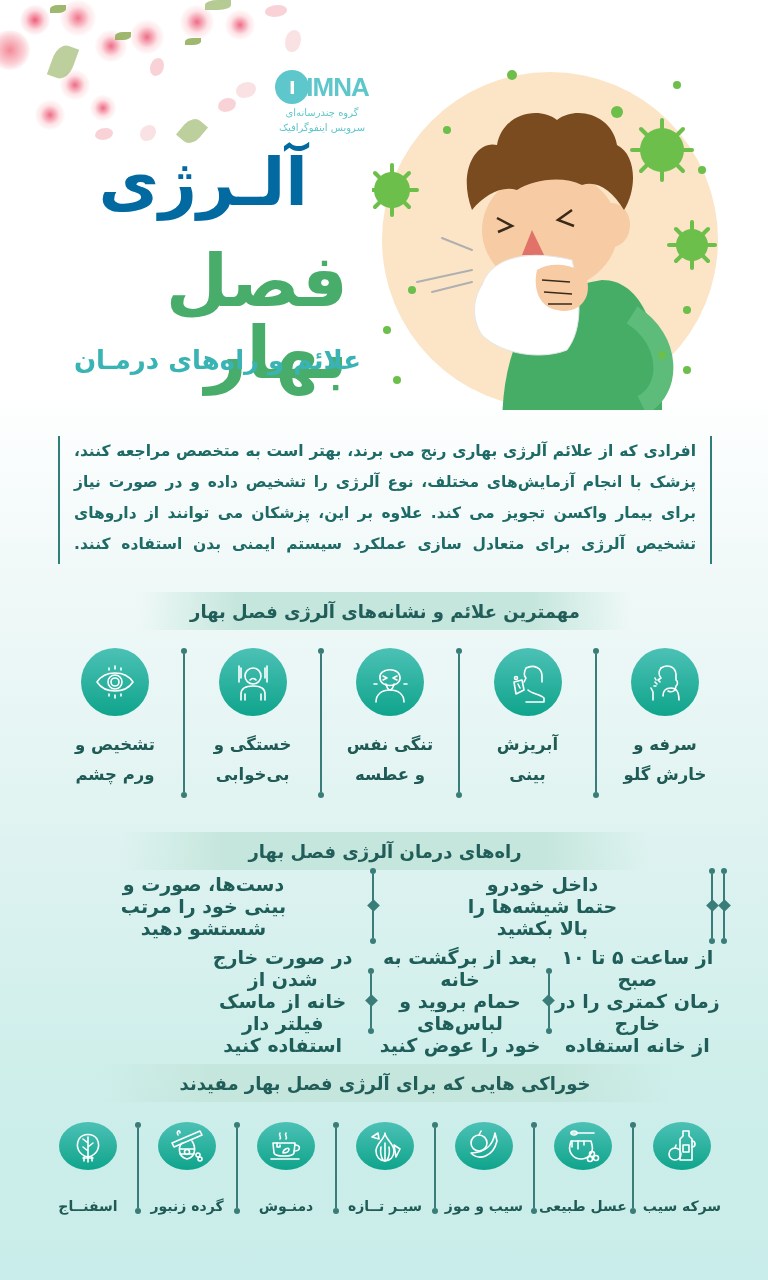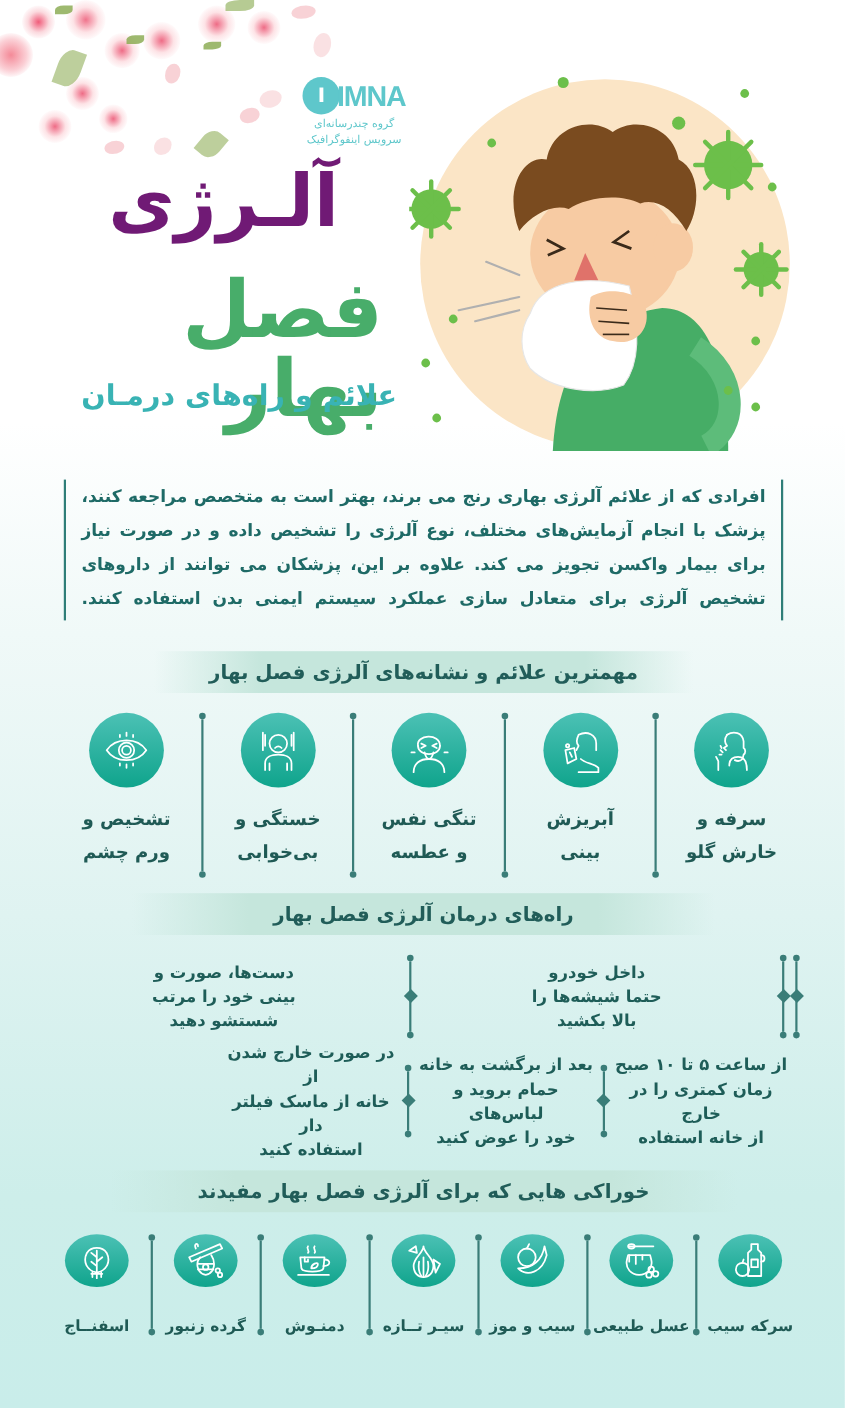--- a/index.html
+++ b/index.html
@@ -19,21 +19,21 @@
   .leaf { position: absolute; border-radius: 50% 0 50% 0; background: #86a84b; opacity: .8; }
 
   
   .logo { left: 272px; top: 70px; width: 100px; text-align: center; direction: ltr; }
   .logo-mark { display: flex; align-items: center; justify-content: center; }
   .logo-mark .circle { width: 34px; height: 34px; border-radius: 50%; background: #5ec7cb; color: #fff; font-weight: bold; font-size: 18px; display: flex; align-items: center; justify-content: center; }
   .logo-mark .letters { color: #5ec7cb; font-weight: bold; font-size: 26px; letter-spacing: -1px; font-family: "Liberation Sans", sans-serif; margin-left: -3px; }
   .logo-sub { color: #5ec7cb; font-size: 10px; line-height: 13px; direction: rtl; margin-top: 2px; }
 
   
-  .title-1 { right: 460px; top: 150px; font-size: 66px; font-weight: bold; color: #701a75; line-height: 1; }
+  .title-1 { right: 460px; top: 150px; font-size: 66px; font-weight: bold; color: #0369a1; line-height: 1; }
   .title-2 { right: 420px; top: 245px; font-size: 72px; font-weight: bold; color: #48ad6a; line-height: 1; }
   .subtitle { right: 407px; top: 345px; font-size: 26px; font-weight: bold; color: #39b3b4; }
 
   
   .hero { left: 372px; top: 60px; width: 350px; height: 350px; }
 
   
   .intro { left: 58px; top: 436px; width: 654px; height: 128px; border-left: 2px solid #2f7e78; border-right: 2px solid #2f7e78; padding: 0 14px; }
   .intro p { font-size: 15.5px; font-weight: bold; color: #1e6a66; line-height: 31px; text-align: justify; text-align-last: justify; }
 
@@ -47,21 +47,21 @@
   .icon-circle { width: 68px; height: 68px; border-radius: 50%; background: linear-gradient(180deg, #4cc1b5 0%, #0fa48c 100%); display: flex; align-items: center; justify-content: center; }
   .icon-circle svg { width: 44px; height: 44px; stroke: #fff; fill: none; stroke-width: 1.6; stroke-linecap: round; stroke-linejoin: round; }
   .symptom .label { margin-top: 14px; text-align: center; font-size: 16.5px; font-weight: bold; color: #1f5a55; line-height: 30px; }
   .vdiv { width: 12px; display: flex; flex-direction: column; align-items: center; position: relative; }
   .vdiv .line { width: 2px; background: #3a7d78; flex: 1; }
   .vdiv .dot { width: 6px; height: 6px; border-radius: 50%; background: #3a7d78; }
   .vdiv .diamond { width: 9px; height: 9px; background: #3a7d78; transform: rotate(45deg); position: absolute; top: 50%; margin-top: -5px; left: 1.5px; }
 
   
   .treat-row { left: 40px; width: 690px; display: flex; flex-direction: row; justify-content: space-between; }
-  .treat { flex: 1; text-align: center; font-size: 15px; font-weight: bold; color: #1e5d58; line-height: 22px; display: flex; flex-direction: column; justify-content: center; }
+  .treat { flex: 1; text-align: center; font-size: 19px; font-weight: bold; color: #1e5d58; line-height: 22px; display: flex; flex-direction: column; justify-content: center; }
 
   
   .foods { left: 50px; top: 1122px; width: 670px; height: 92px; display: flex; flex-direction: row; justify-content: space-between; }
   .food { width: 76px; display: flex; flex-direction: column; align-items: center; }
   .food .icon-circle { width: 58px; height: 58px; }
   .food .icon-circle svg { width: 38px; height: 38px; }
   .food .label { margin-top: 28px; font-size: 14px; font-weight: bold; color: #1f5a55; white-space: nowrap; }
 </style>
 </head>
 <body>
@@ -269,21 +269,21 @@
           <path d="M16 8 L16 10 M22 6 L22 9 M28 8 L28 10 M16 34 L16 36 M22 35 L22 38 M28 34 L28 36"></path>
         </svg>
     </div>
     <div class="label">
       <div>تشخیص و</div>
       <div>ورم چشم</div>
     </div>
   </div>
 </div>
 
-<div class="abs section-bar" style="top:812px;left:120px;width:530px;">
+<div class="abs section-bar" style="top:832px;left:120px;width:530px;">
   <span>راه‌های درمان آلرژی فصل بهار</span>
 </div>
 
 <div class="abs treat-row" style="top:868px;height:76px;">
   <div class="vdiv">
       <div class="dot"></div>
       <div class="line"></div>
       <div class="diamond"></div>
       <div class="dot"></div>
     </div>

